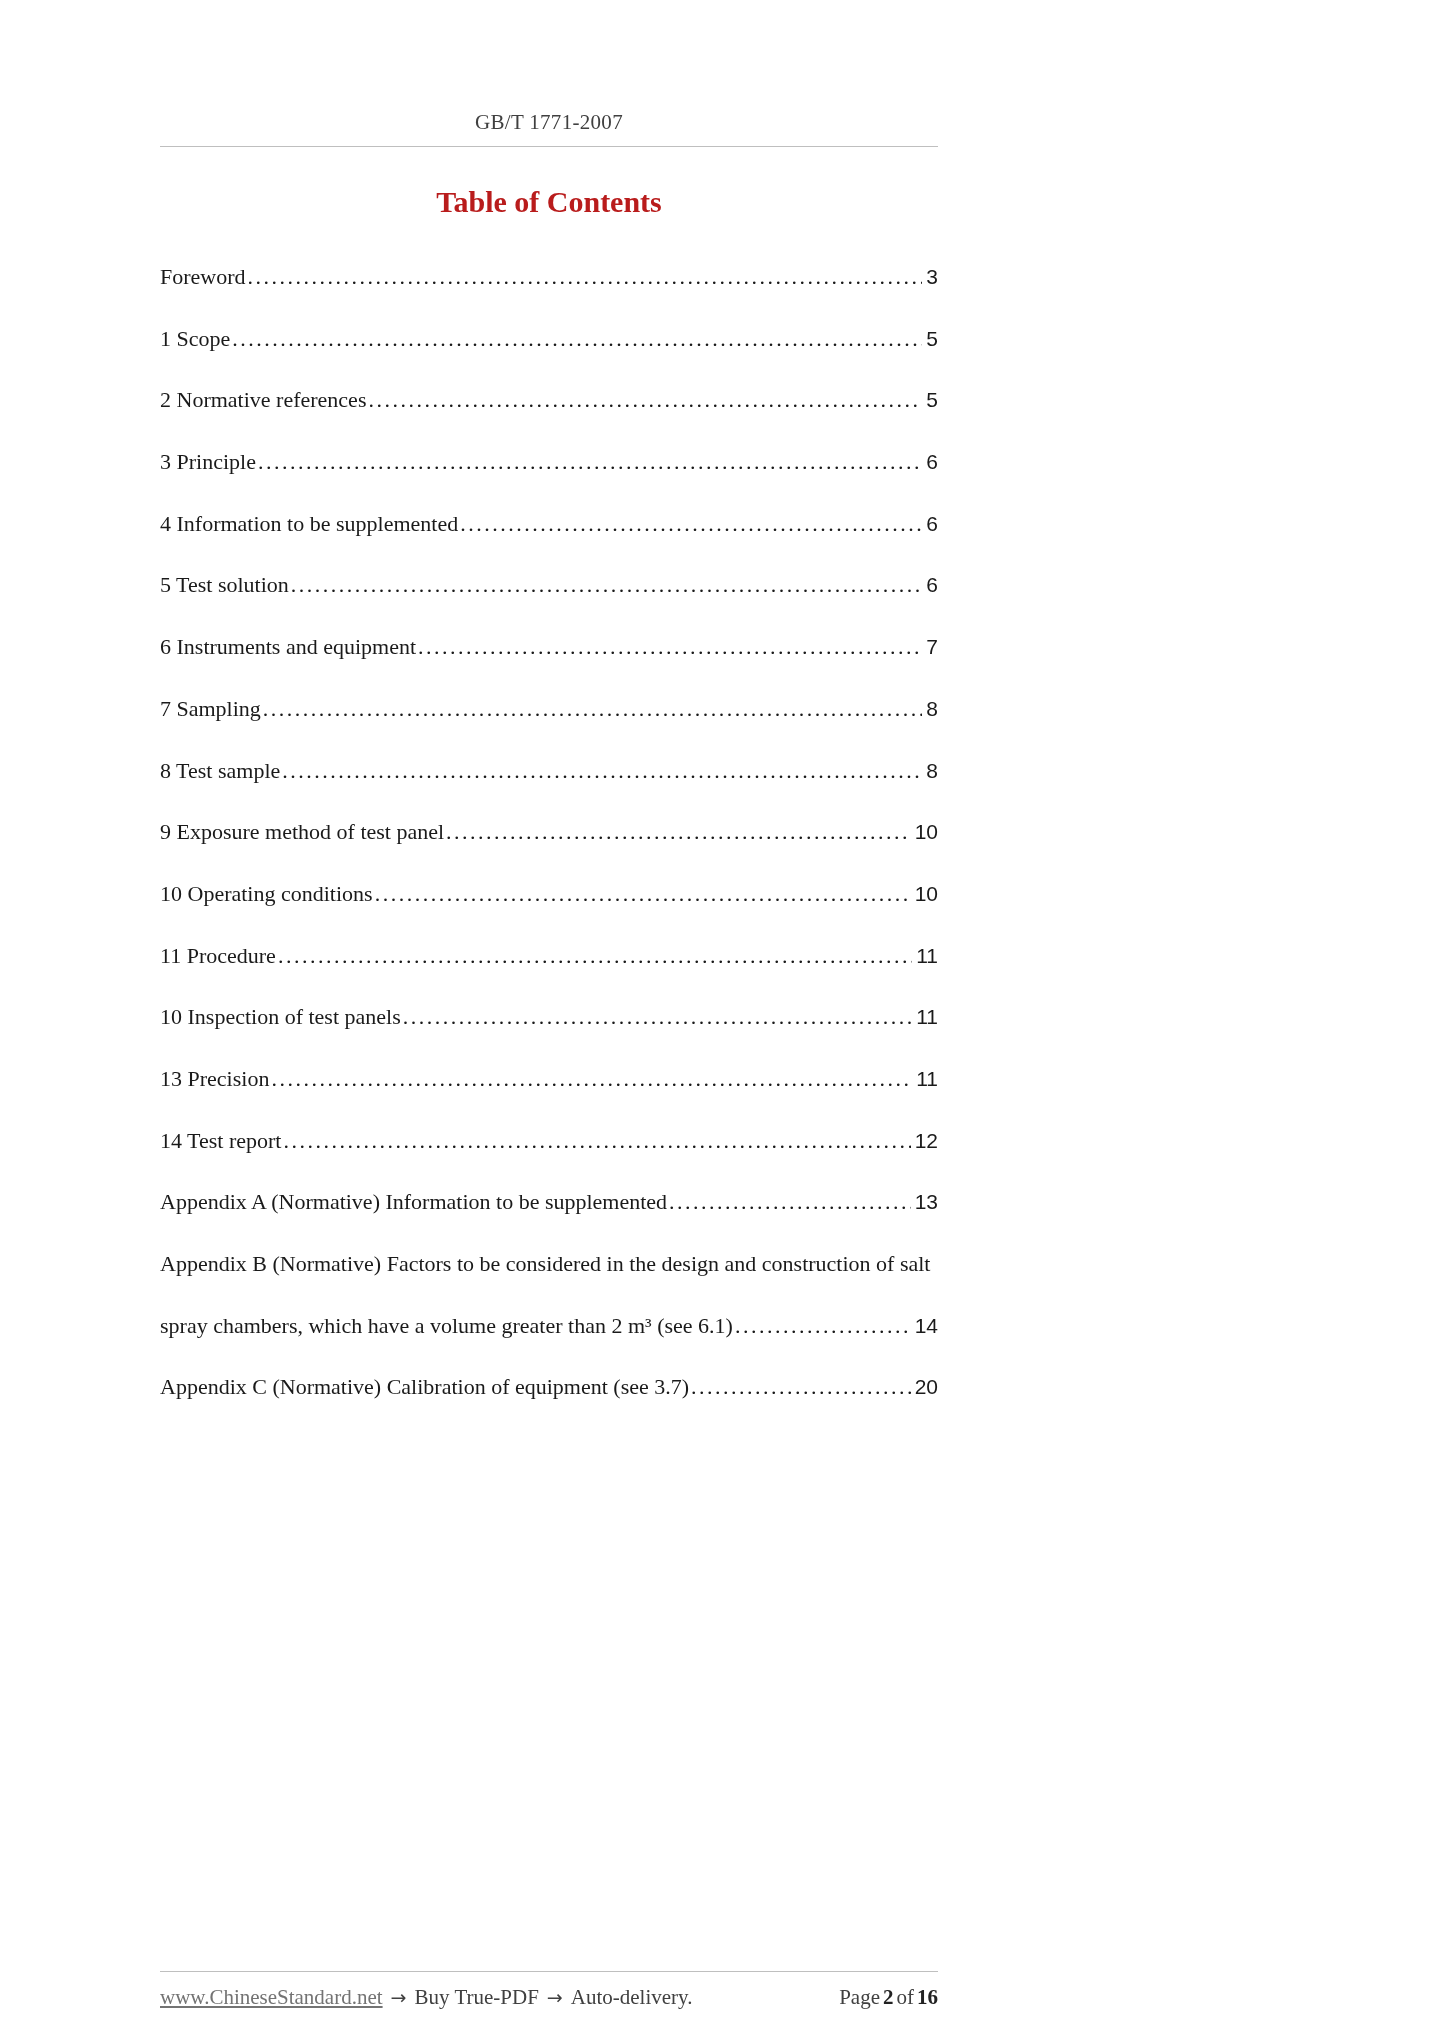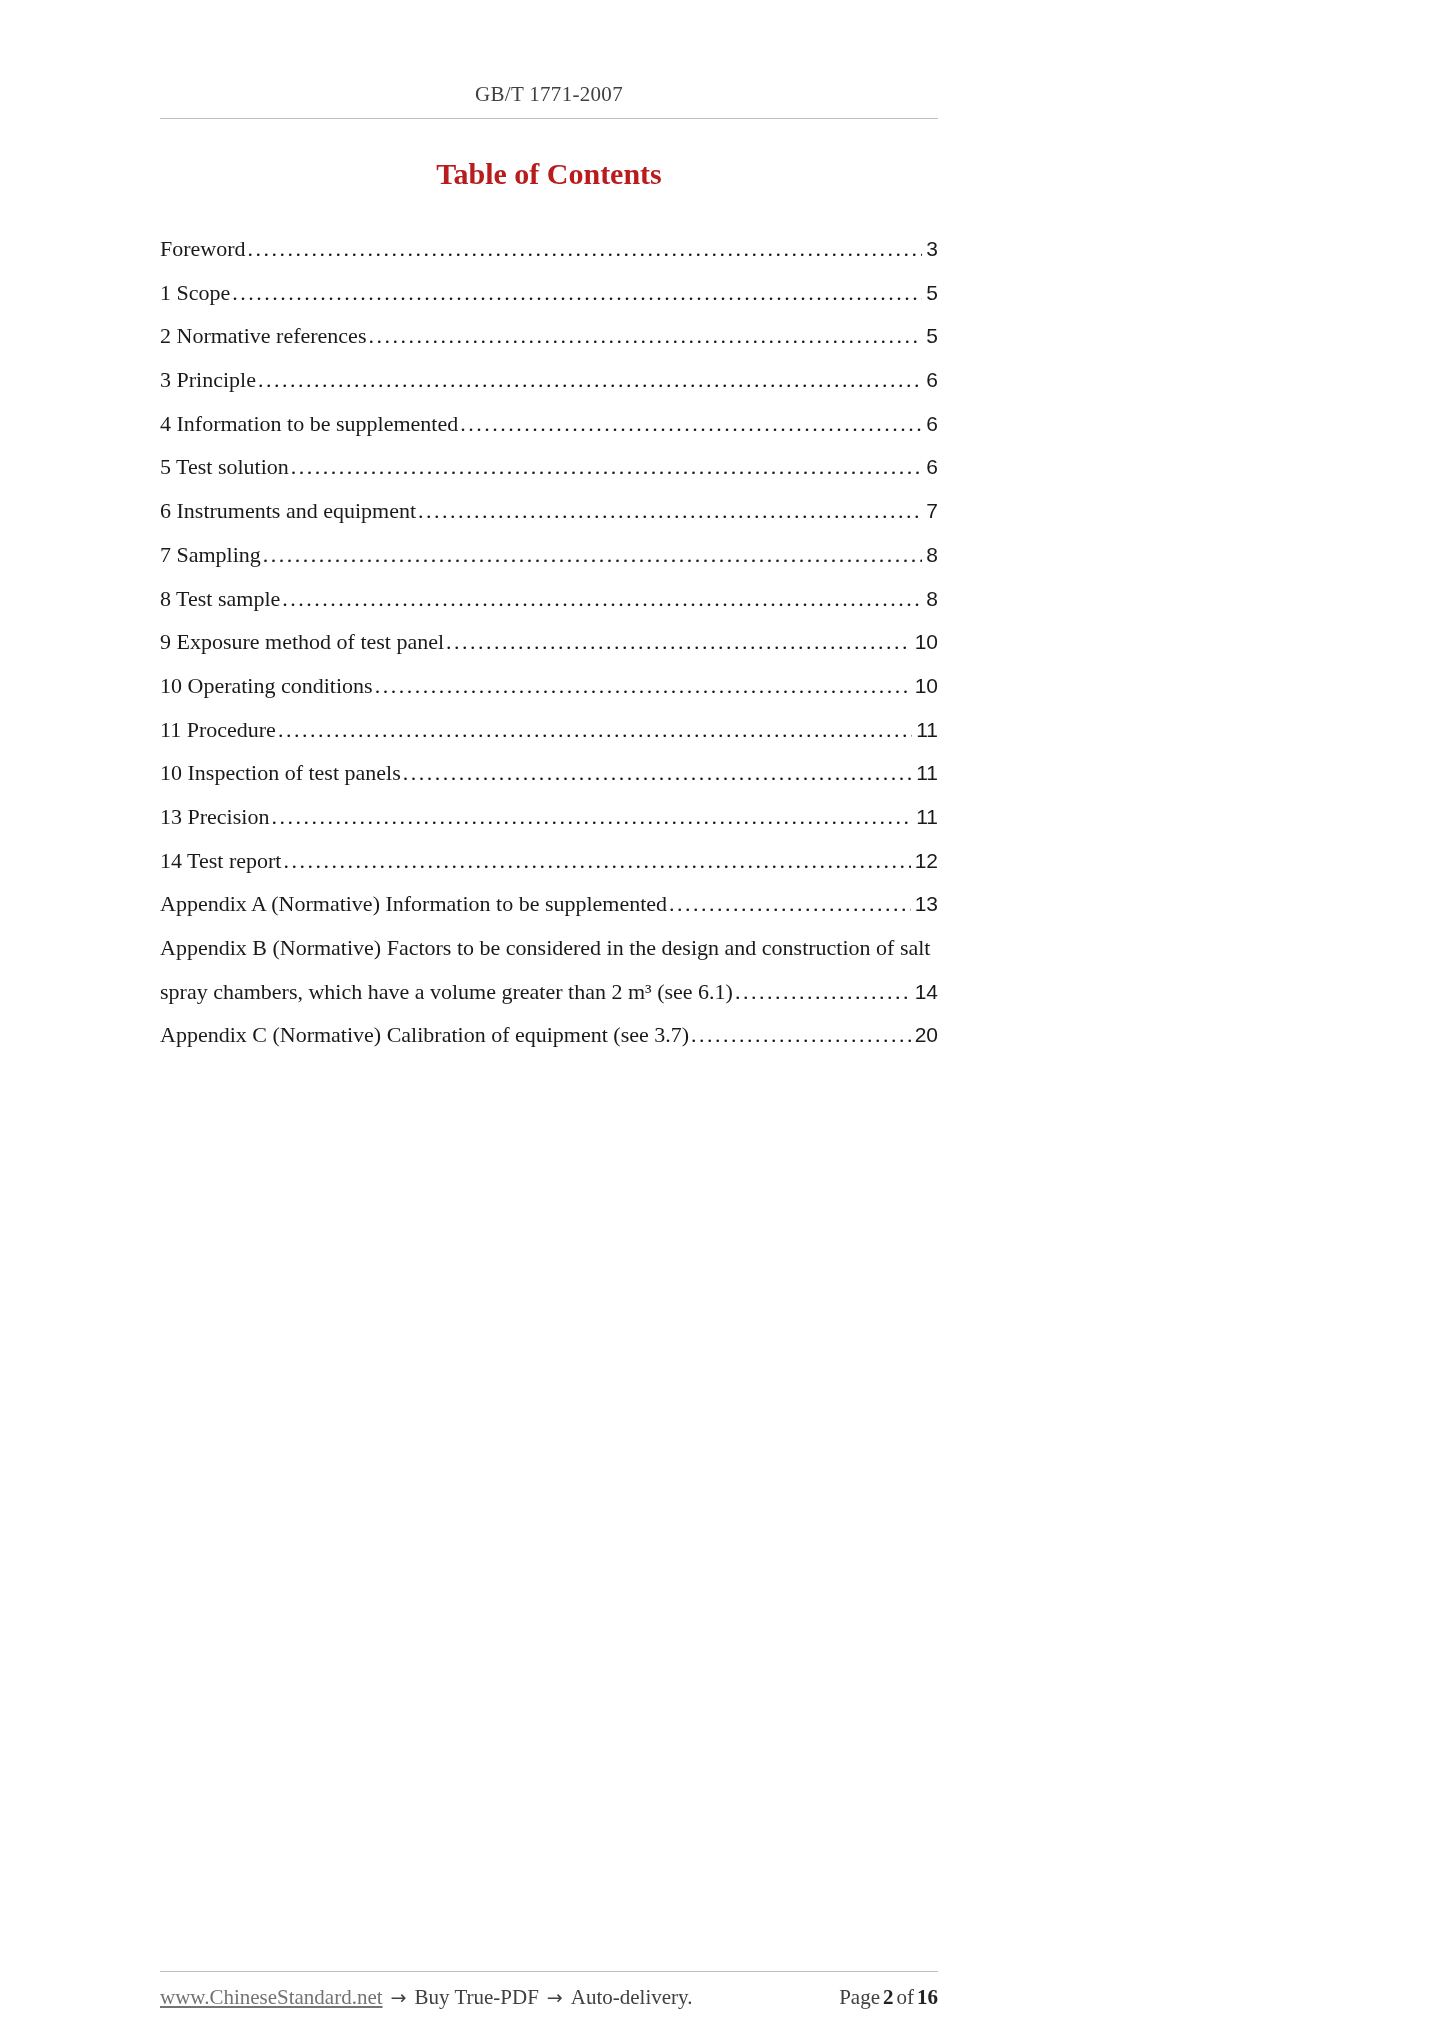--- a/index.html
+++ b/index.html
@@ -16,21 +16,21 @@
     background: #ffffff;
     overflow: hidden;
   }
   .content {
     position: absolute;
     left: 160px;
     top: 0;
     width: 778px;
   }
   .doc-header {
-    padding-top: 82px;
+    padding-top: 110px;
     text-align: center;
     font-size: 21px;
     line-height: 25px;
     color: #404040;
     letter-spacing: 0.3px;
   }
   .rule {
     border: none;
     border-top: 1px solid #bfbfbf;
     height: 0;
@@ -46,20 +46,21 @@
   }
   .toc {
     margin-top: 45px;
     font-size: 22px;
   }
   .toc-row {
     display: flex;
     align-items: baseline;
     height: 43.7px;
     overflow: hidden;
+    margin-top: 18px;
   }
   .toc-label {
     white-space: nowrap;
     flex: 0 0 auto;
   }
   .toc-dots {
     flex: 1 1 auto;
     overflow: hidden;
     white-space: nowrap;
     margin: 0 4px 0 2px;

